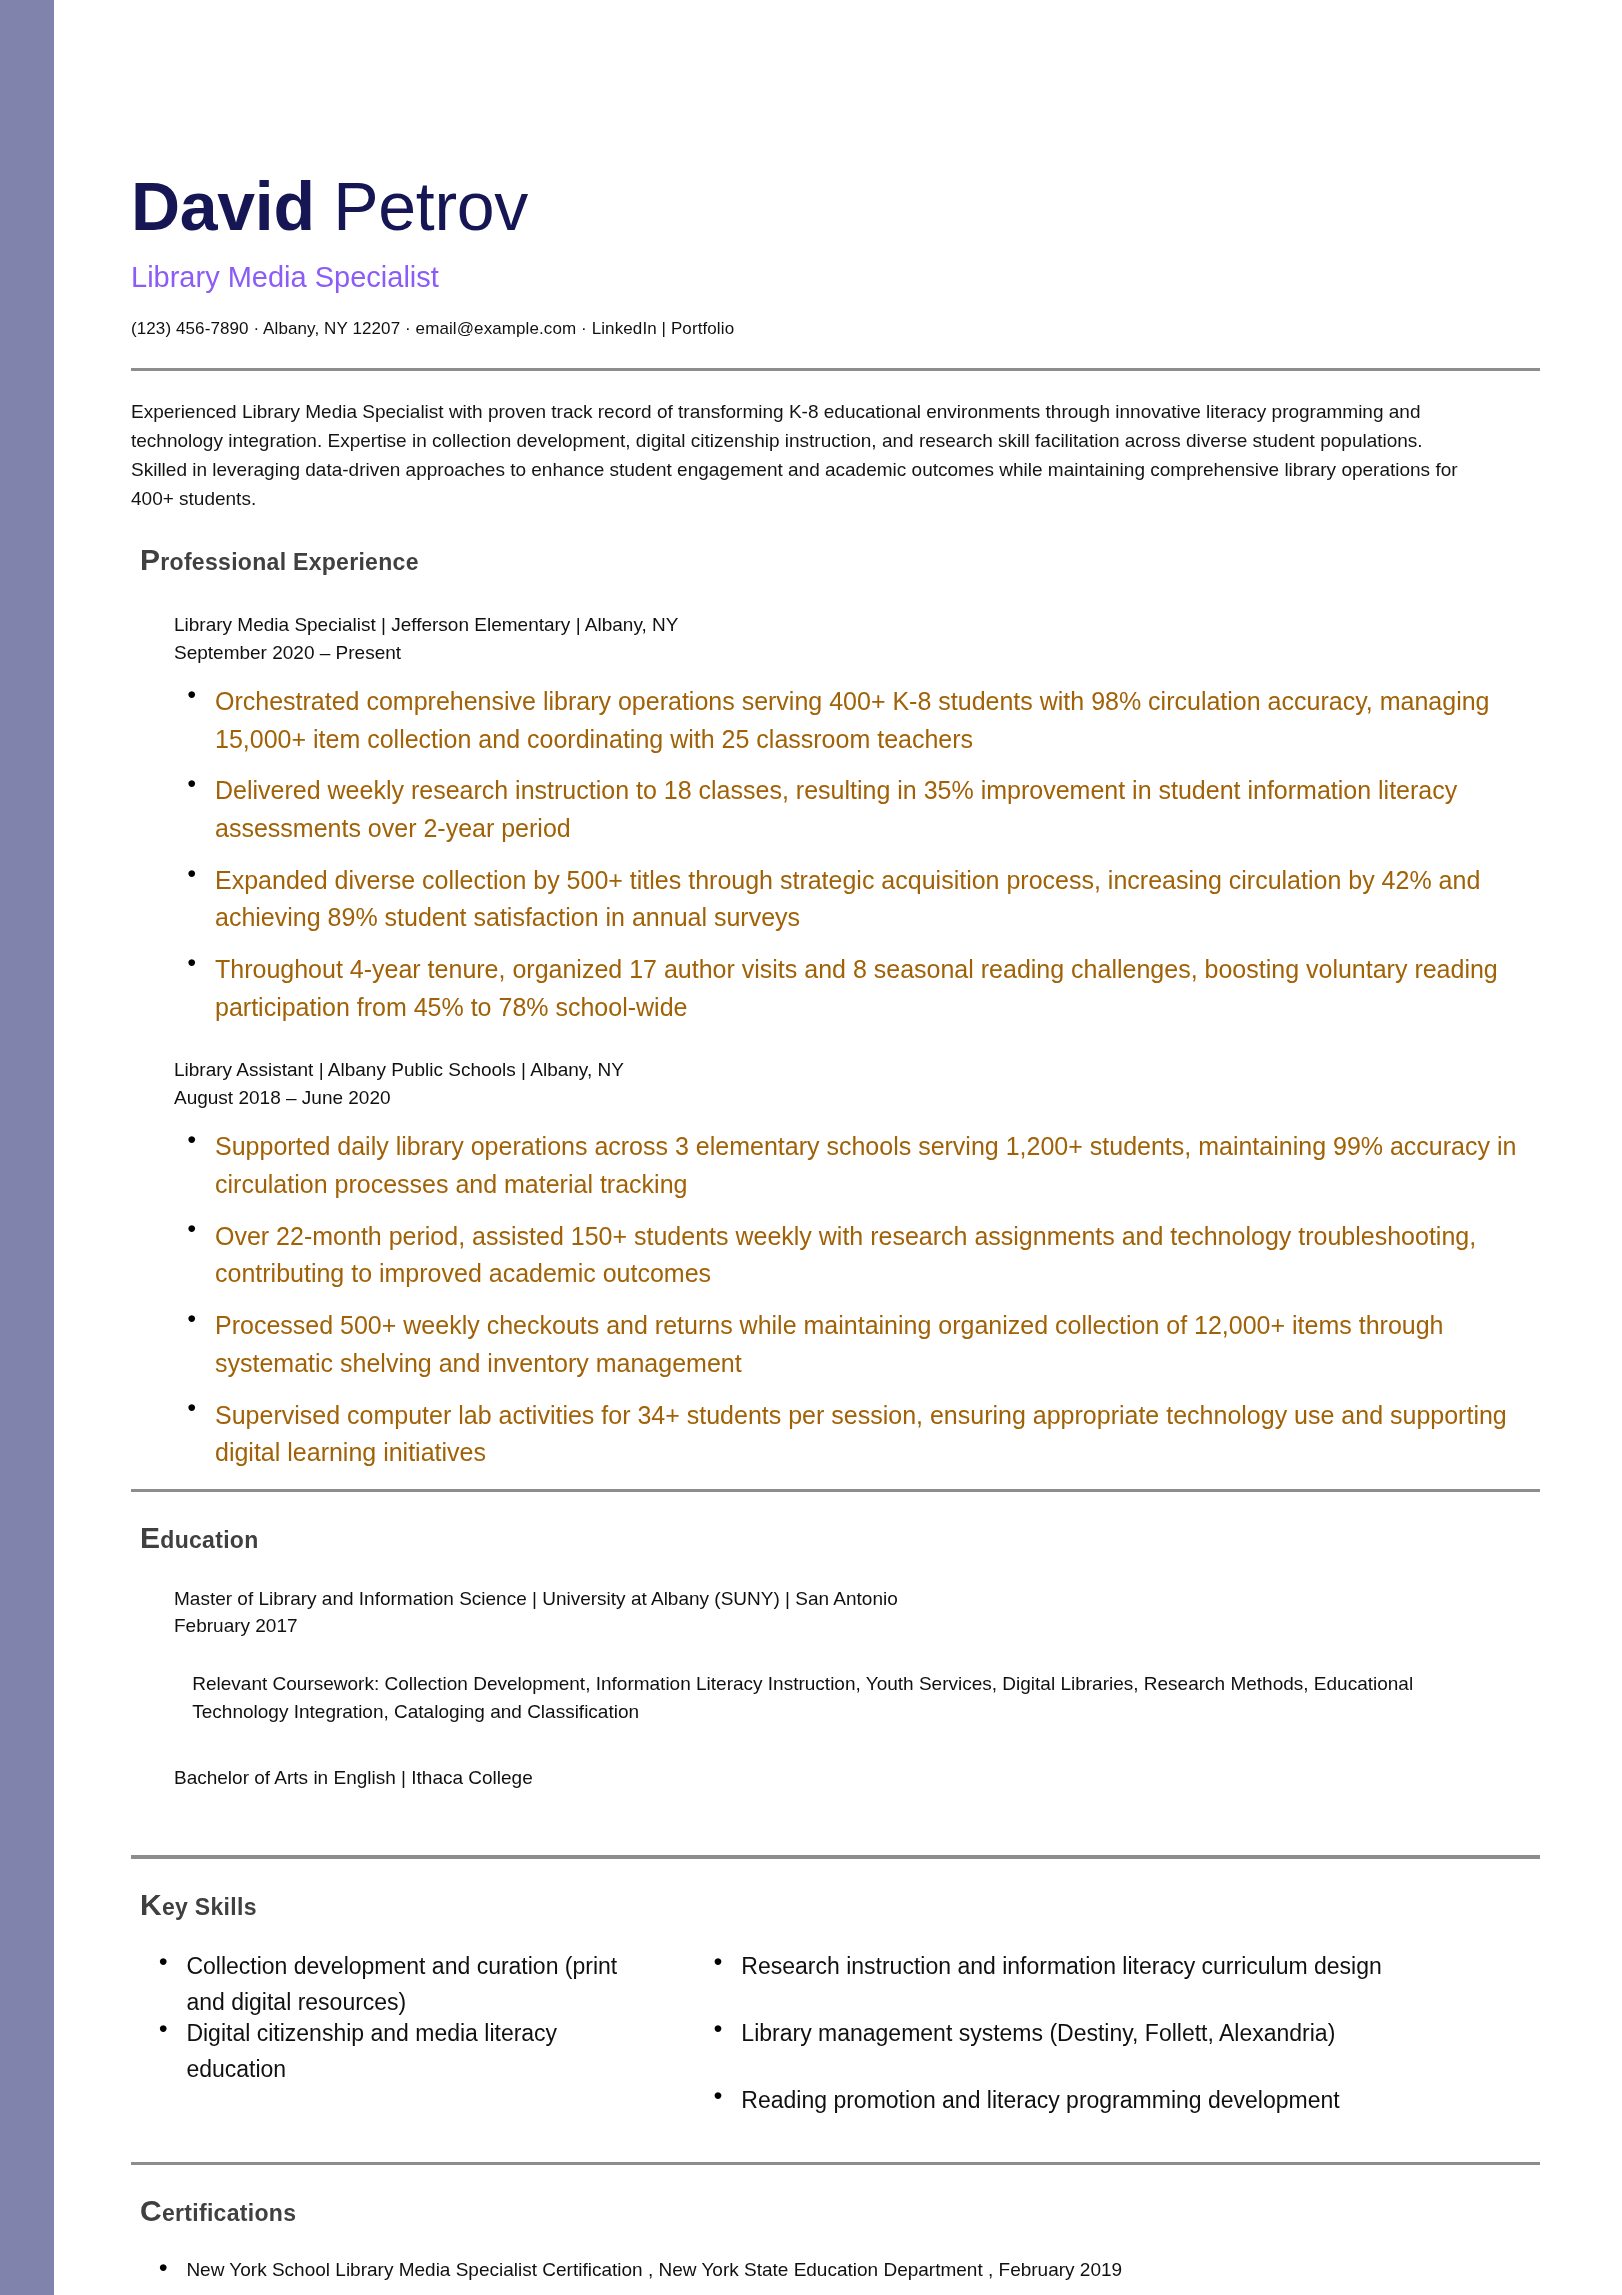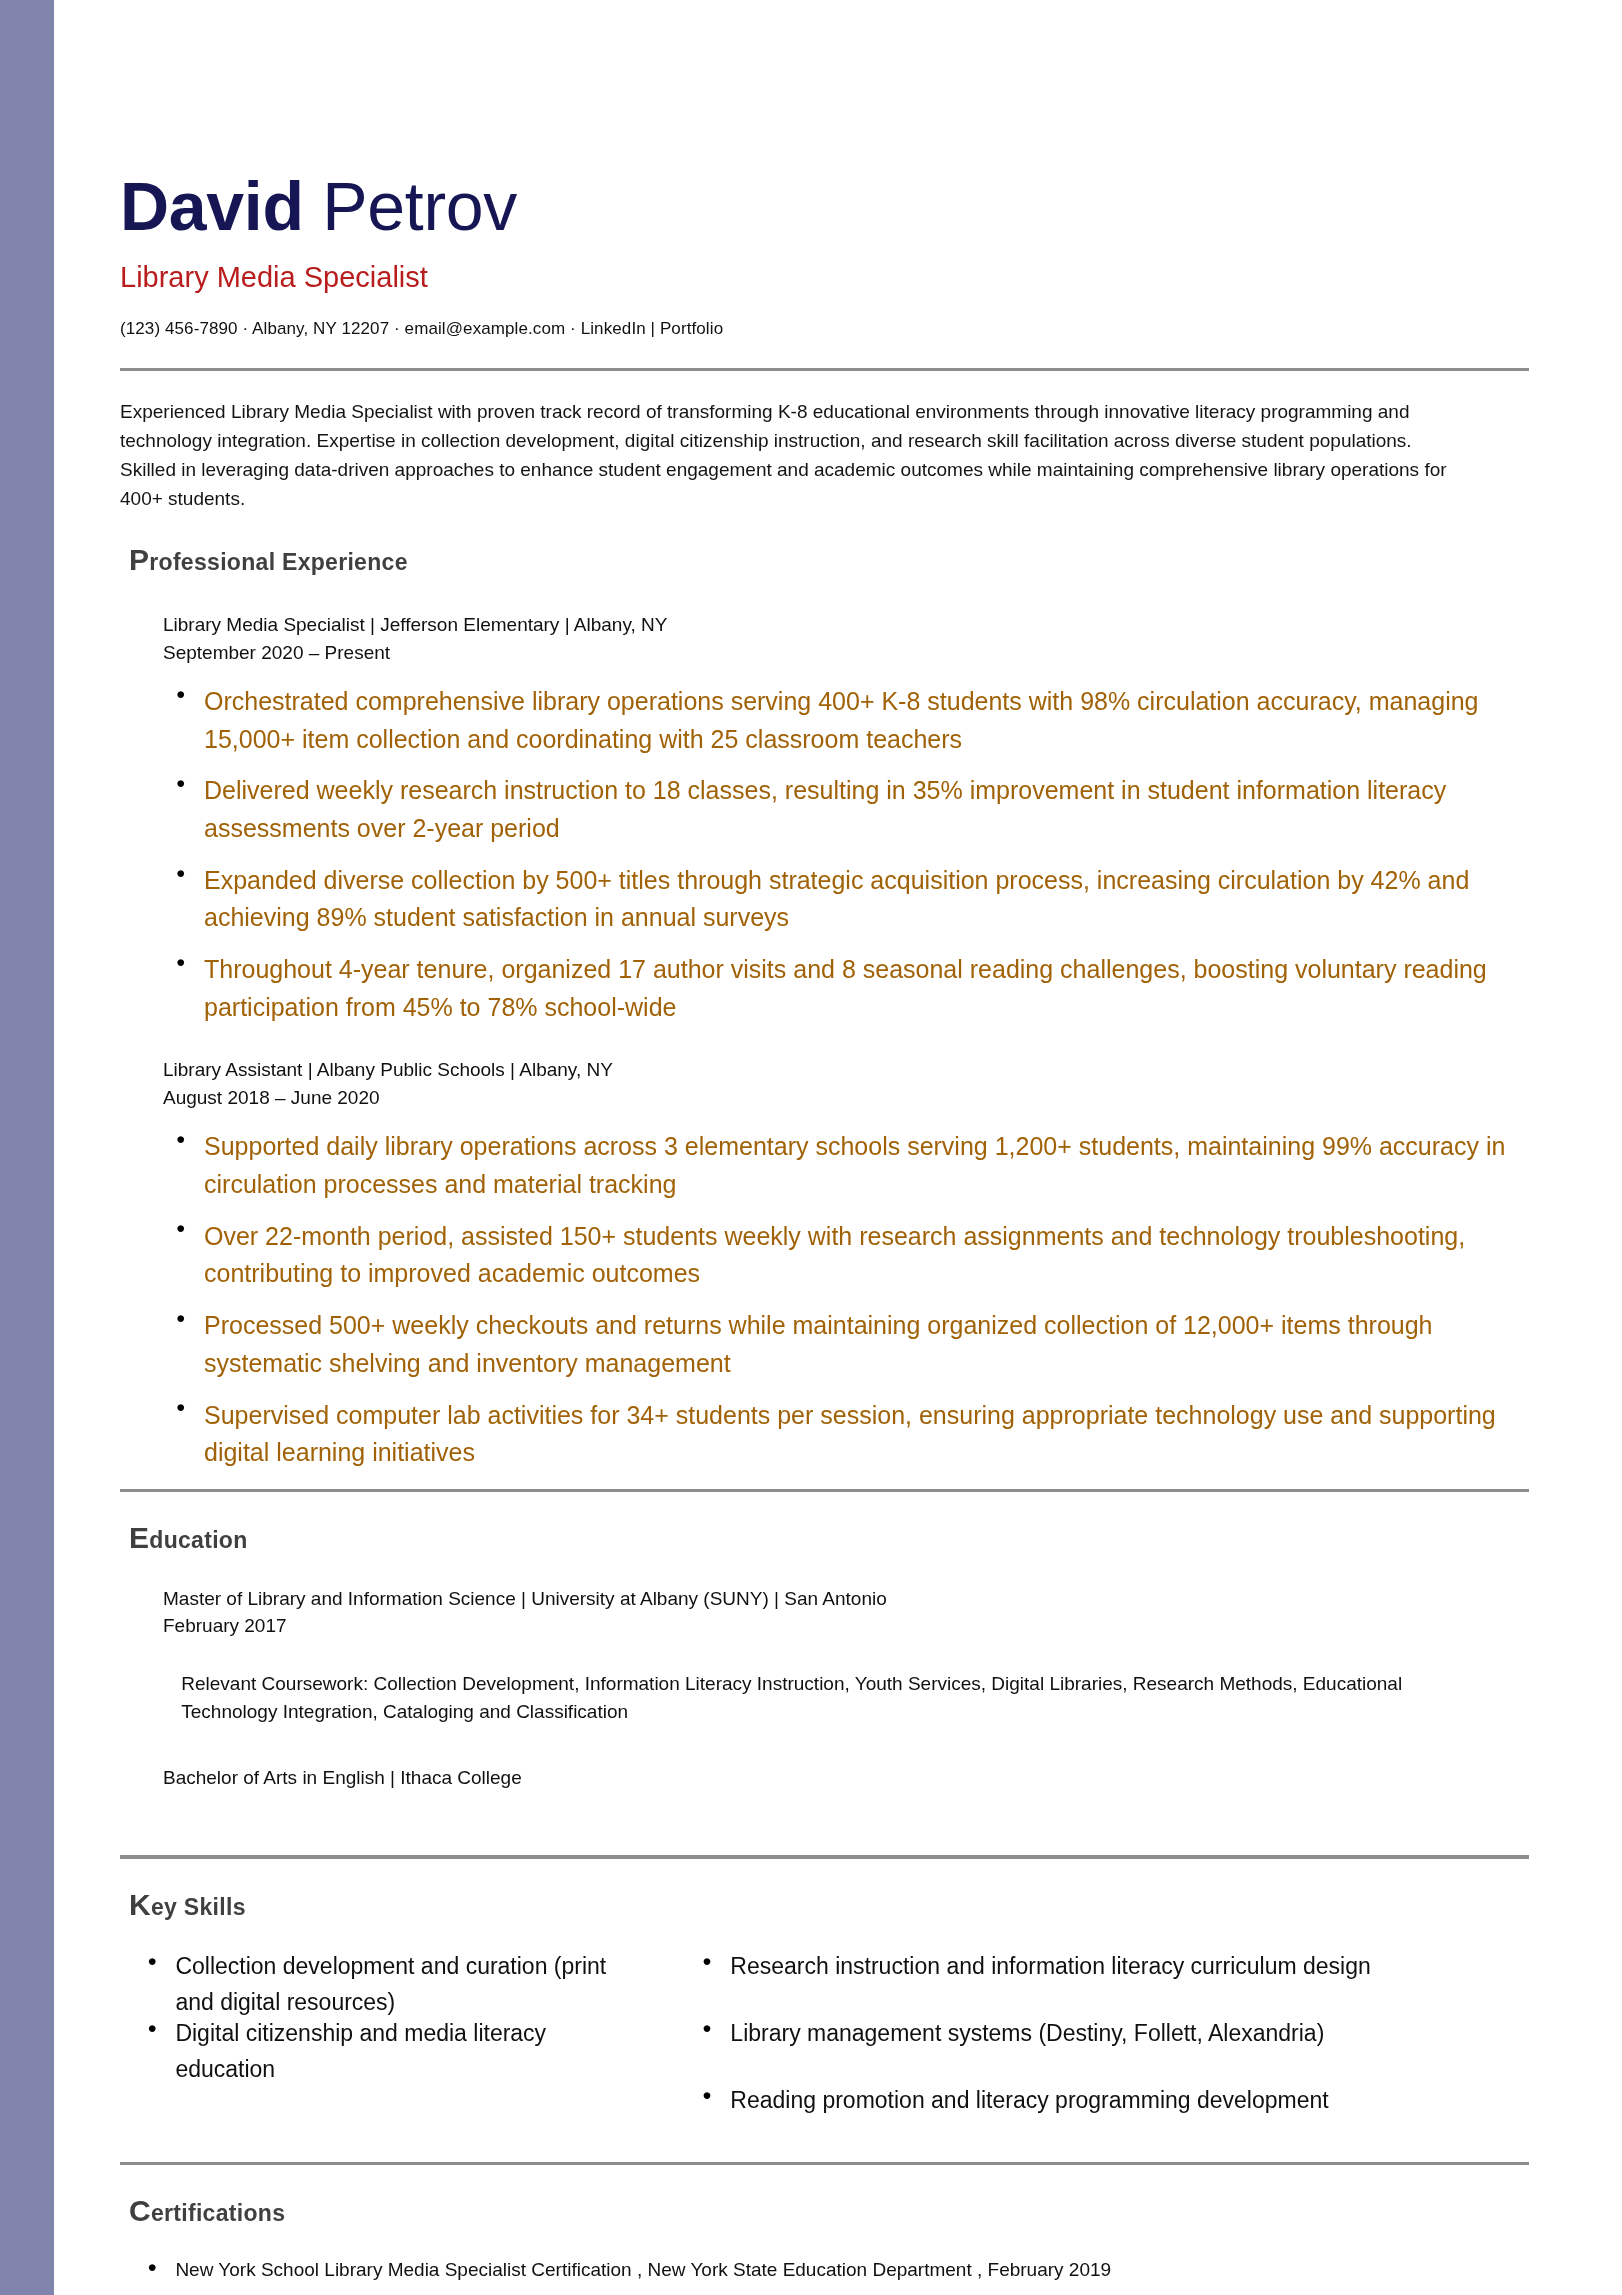--- a/index.html
+++ b/index.html
@@ -30,21 +30,21 @@
     position: absolute;
     left: 54px;
     top: 0;
     right: 0;
     bottom: 0;
     background: #ffffff;
   }
 
   .content {
     position: absolute;
-    left: 66px;
+    left: 77px;
     top: 0;
     width: 1471px;
   }
 
   
   .name-block {
     padding-top: 171px;
   }
   .full-name {
     font-size: 68px;
@@ -55,21 +55,21 @@
   }
   .full-name .first {
     font-weight: bold;
   }
   .full-name .last {
     font-weight: normal;
   }
   .job-title {
     margin-top: 18.3px;
     font-size: 29px;
-    color: #b91c1c;
+    color: #8b5cf6;
     font-weight: normal;
   }
   .contact-line {
     margin-top: 25px;
     font-size: 17px;
     color: #111111;
     letter-spacing: 0.1px;
   }
 
   

